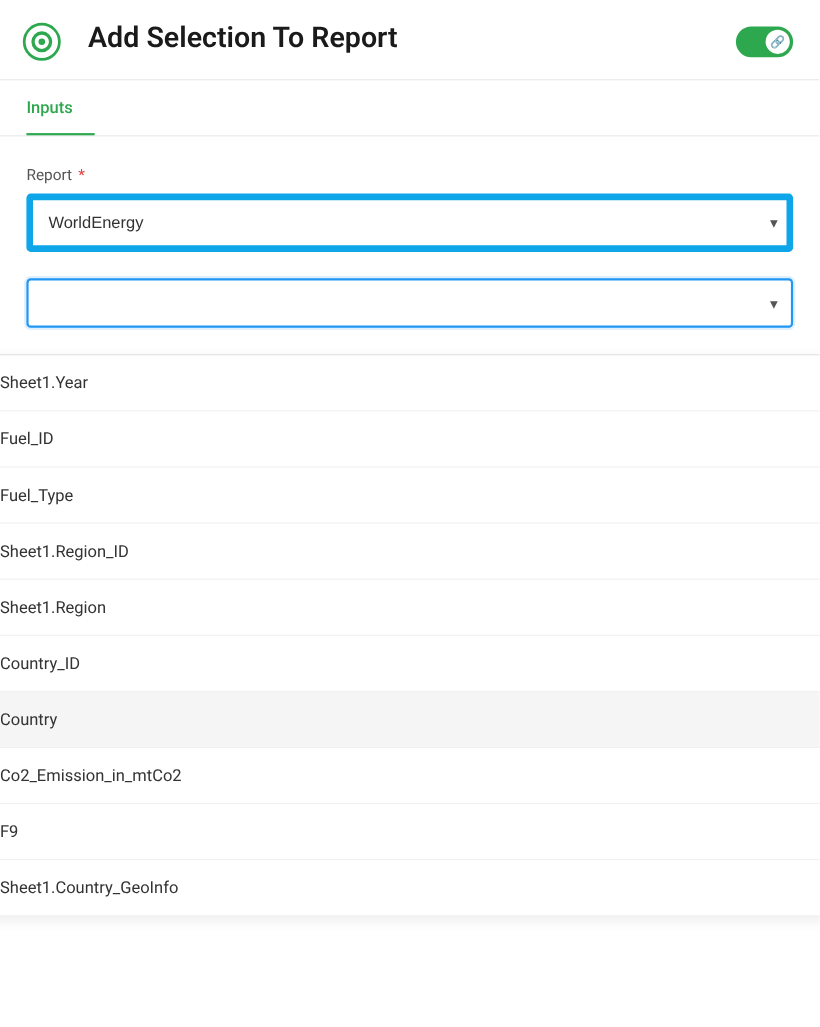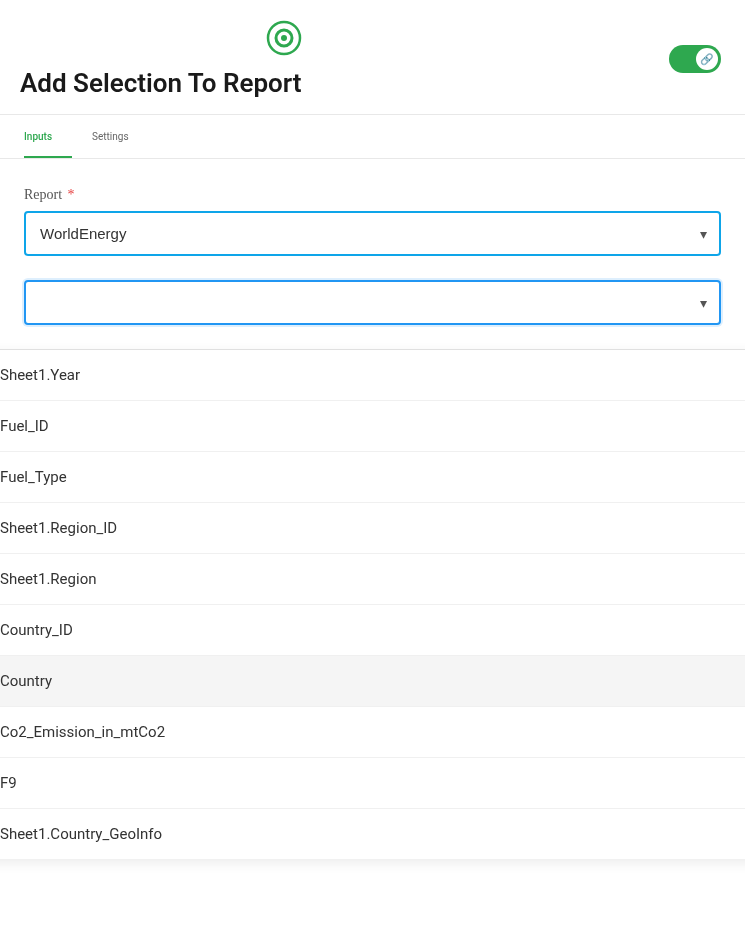--- a/index.html
+++ b/index.html
@@ -19,23 +19,22 @@
     .header {
       display: flex;
       align-items: center;
       justify-content: space-between;
       padding: 20px 24px 16px 20px;
       border-bottom: 1px solid #e8e8e8;
     }
 
     .header-left {
       display: flex;
-      align-items: flex-end;
-      gap: 12px;
-      flex-direction: column;
+      align-items: flex-start;
+      gap: 24px;
     }
 
     .logo-icon {
       width: 36px;
       height: 36px;
     }
 
     .page-title {
       font-size: 26px;
       font-weight: 600;
@@ -77,58 +76,57 @@
 
     .tabs {
       display: flex;
       padding: 0 24px;
       border-bottom: 1px solid #e8e8e8;
     }
 
     .tab {
       padding: 16px 20px 14px 0;
       margin-right: 20px;
-      font-size: 10px;
+      font-size: 15px;
       cursor: pointer;
       color: #666;
       border-bottom: 2px solid transparent;
       font-weight: 400;
     }
 
     .tab.active {
       color: #2ea84f;
       border-bottom: 2px solid #2ea84f;
       font-weight: 500;
     }
 
     .content {
       padding: 28px 24px 0 24px;
     }
 
     .field-label {
       font-size: 14px;
       color: #555;
       margin-bottom: 8px;
-      font-family: Liberation Serif, serif;
     }
 
     .required {
       color: #e53e3e;
       margin-left: 2px;
     }
 
     .select-wrapper {
       position: relative;
       margin-bottom: 24px;
     }
 
     .select-field {
       width: 100%;
       padding: 12px 40px 12px 14px;
-      border: 2px solid #0ea5e9;
+      border: 6px solid #0ea5e9;
       border-radius: 4px;
       font-size: 15px;
       color: #333;
       background: white;
       appearance: none;
       cursor: pointer;
       outline: none;
     }
 
     .select-arrow {
@@ -196,21 +194,20 @@
     <div class="toggle">
       <div class="toggle-knob">
         <span class="toggle-link-icon">🔗</span>
       </div>
     </div>
   </div>
 </div>
 
 <div class="tabs">
   <div class="tab active">Inputs</div>
-  <div class="tab">Settings</div>
 </div>
 
 <div class="content">
 
   <div class="field-label">
     <span>Report</span><span class="required"> *</span>
   </div>
   <div class="select-wrapper">
     <select class="select-field">
       <option>WorldEnergy</option>

